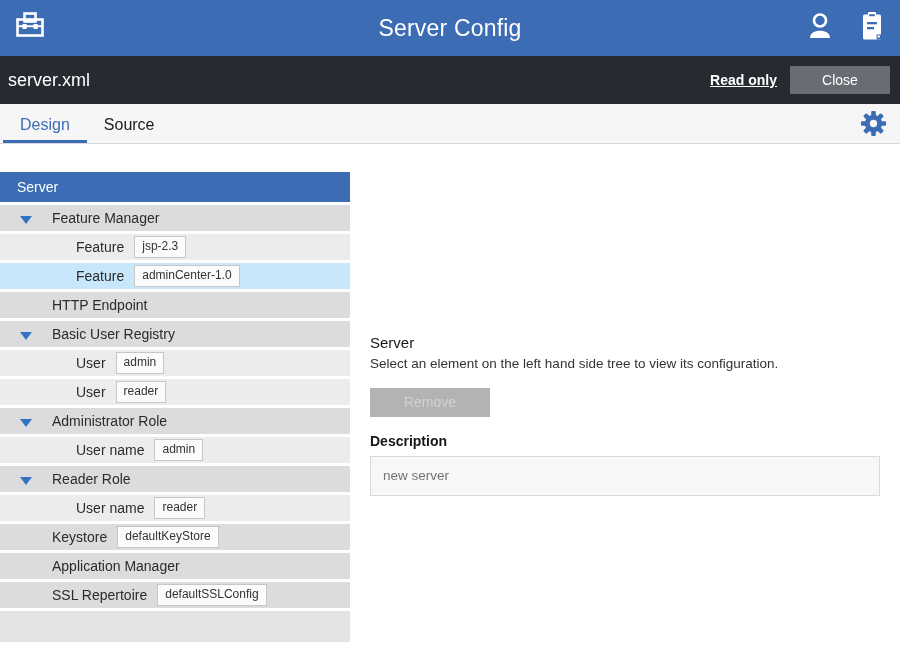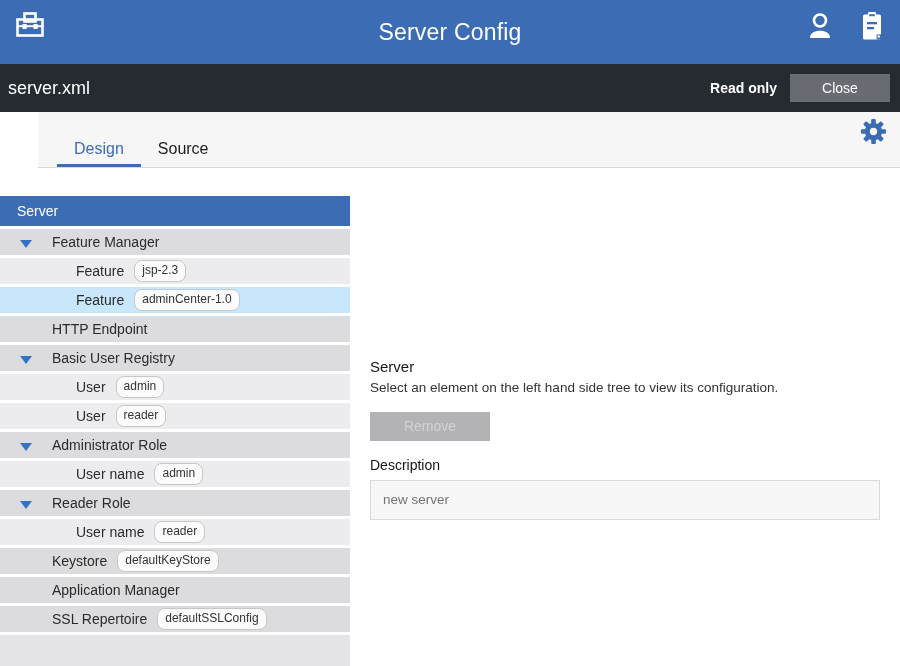--- a/index.html
+++ b/index.html
@@ -1,71 +1,71 @@
 <!DOCTYPE html>
 <html><head>
 <meta charset="utf-8">
 <style>
   * { margin:0; padding:0; box-sizing:border-box; }
   html,body { background:#ffffff; }
   body { font-family:"Liberation Sans","DejaVu Sans",sans-serif; }
   .app { width:900px; height:666px; position:relative; overflow:hidden; background:#ffffff; }
 
   
-  .top-bar { height:64px; background:#3c6db4; position:relative; display:flex; align-items:center; }
+  .top-bar { height:56px; background:#3c6db4; position:relative; display:flex; align-items:center; }
   .top-title { position:absolute; left:0; right:0; top:50%; transform:translateY(-50%);
                text-align:center; color:#ffffff; font-size:23px; letter-spacing:.2px; }
   .top-left { position:absolute; left:13px; top:9px; width:34px; height:34px; cursor:pointer; }
   .top-right { position:absolute; right:12px; top:10px; display:flex; gap:20px; align-items:center; }
   .top-right .hicon { width:32px; height:32px; cursor:pointer; }
 
   
   .file-bar { height:48px; background:#262a31; display:flex; align-items:center; padding:0 10px 0 8px; }
   .filename { color:#ffffff; font-size:18px; }
   .file-right { margin-left:auto; display:flex; align-items:center; gap:13px; }
-  .readonly { color:#ffffff; font-size:14px; font-weight:700; }
+  .readonly { color:#ffffff; font-size:14px; font-weight:700;text-decoration:underline; }
   .close-btn { width:100px; height:28px; background:#696d73; color:#ffffff; font-size:14px;
                border:none; cursor:pointer; font-family:inherit; }
 
   
-  .tab-bar { height:56px; background:#f6f6f7; border-bottom:1px solid #d8d8da;
-             display:flex; align-items:flex-end; padding-left:19px; position:relative;margin-left:38px; }
+  .tab-bar { height:40px; background:#f6f6f7; border-bottom:1px solid #d8d8da;
+             display:flex; align-items:flex-end; padding-left:3px; position:relative; }
   .tab { font-size:16px; padding:0 17px 9px; color:#1b1b1b; cursor:pointer; }
   .tab.active { color:#3c6db4; padding-bottom:6px; border-bottom:3px solid #3c6db4; }
   .gear { position:absolute; right:13px; top:6px; width:27px; height:27px; cursor:pointer; }
 
   
   .page-body { display:flex; height:526px; background:#ffffff; overflow:hidden;align-items:center; }
 
   
   .tree { width:350px; flex:0 0 350px; }
   .tree-root { height:30px; margin-bottom:3px; background:#3c6db4; color:#ffffff;
                display:flex; align-items:center; padding-left:17px; font-size:14px; cursor:pointer; }
   .tree-row { height:26px; margin-bottom:3px; display:flex; align-items:center;
               position:relative; font-size:14px; color:#2b2b2b; cursor:pointer; }
   .tree-row.l1 { padding-left:52px; background:#dcdcde; }
   .tree-row.l2 { padding-left:76px; background:#ececee; }
   .tree-row.selected { background:#c8e7fa; }
   .caret { display:none; position:absolute; left:20px; top:11px; width:0; height:0;
            border-left:6px solid transparent; border-right:6px solid transparent;
            border-top:8px solid #3572c2; cursor:pointer; }
-  .badge { margin-left:10px; background:#fbfbfb; border:1px solid #c7c7c9; border-radius:8px;
+  .badge { margin-left:10px; background:#fbfbfb; border:1px solid #c7c7c9; border-radius:0;
            padding:3px 7px; font-size:12px; line-height:1.1; color:#333333; white-space:nowrap; }
   .empty-row { height:31px; background:#e4e4e6; }
 
   
   .main { flex:1; padding:15px 20px 0 20px; background:#ffffff; }
   .main-heading { font-size:15px; font-weight:500; color:#161616; margin-bottom:5px; }
   .main-instruction { font-size:13.5px; color:#333333; margin-bottom:17px; }
   .btn-row { display:flex; gap:12px; margin-bottom:16px; }
   .btn-disabled { height:29px; background:#b3b3b5; color:#d2d2d4; font-size:14px; border:none;
                   font-family:inherit; }
   .btn-add { width:118px; }
   .btn-remove { width:120px; }
-  .desc-label { font-size:14px; font-weight:400; color:#161616; margin-bottom:7px; }
+  .desc-label { font-size:14px; font-weight:700; color:#161616; margin-bottom:7px; }
   .desc-input { width:100%; max-width:510px; height:40px; background:#f7f7f8;
                 border:1px solid #d9d9db; color:#737376; font-size:13.5px; padding:0 12px;
                 font-family:inherit; display:block; }
 </style>
 </head>
 <body>
 
 <div class="app">
 
   <div class="top-bar">

